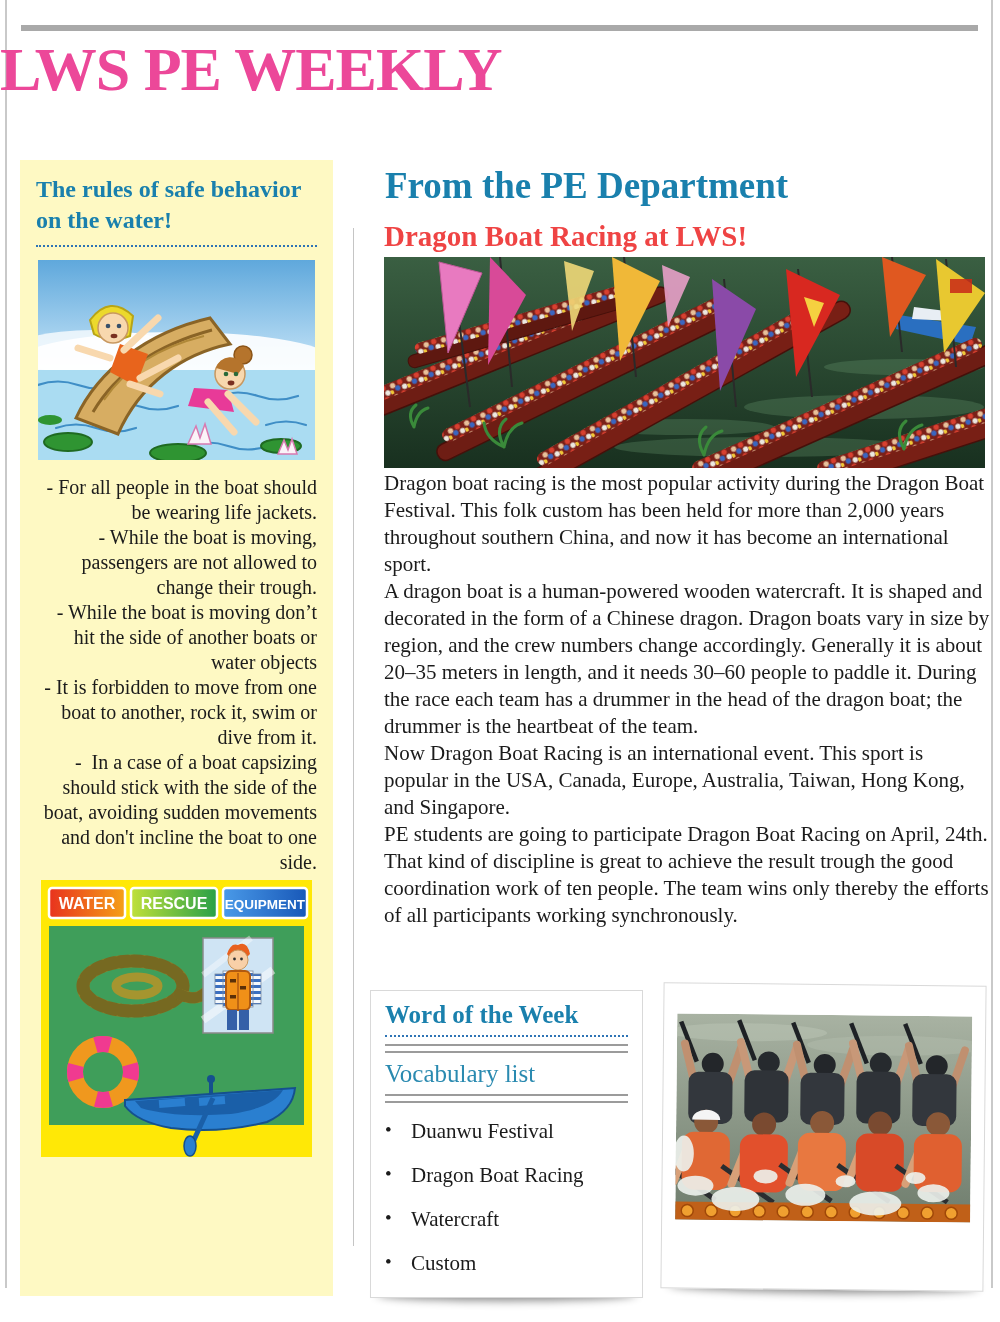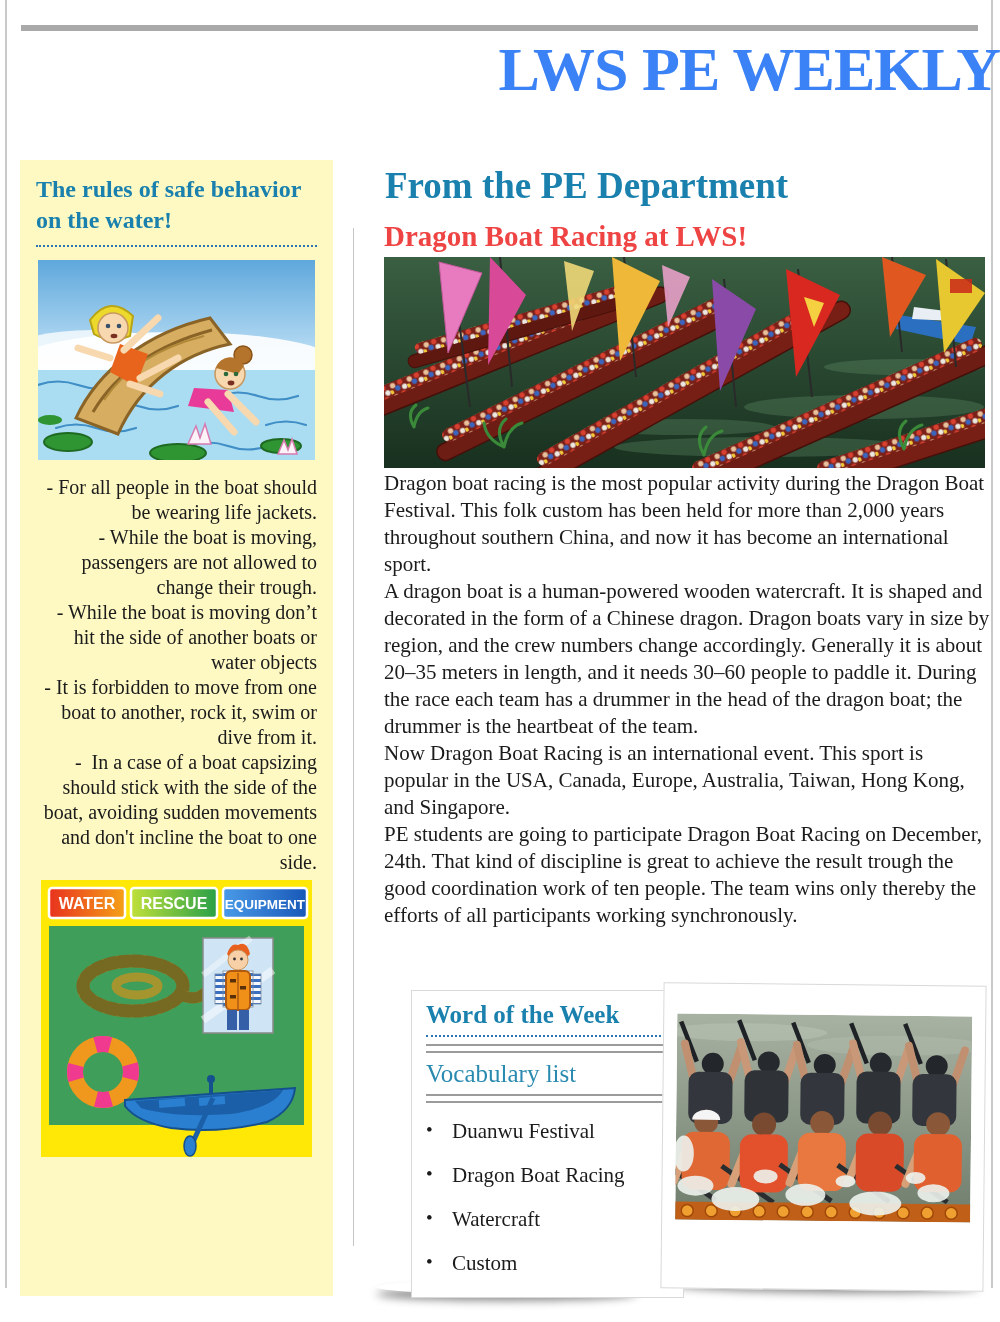--- a/index.html
+++ b/index.html
@@ -5,22 +5,22 @@
   html,body{margin:0;padding:0;background:#ffffff;}
   #canvas{position:relative;width:1000px;height:1322px;background:#ffffff;overflow:hidden;
           font-family:"Liberation Serif",serif;color:#1b1b1b;}
   .abs{position:absolute;}
 
   
   .page-edge{width:2px;background:#c9c9c9;top:0;height:1288px;}
   #edge-left{left:5px;}
   #edge-right{left:991px;}
   #top-rule{left:21px;top:25px;width:957px;height:6px;background:#a9a9a9;}
-  #newsletter-title{left:0;top:34px;width:1000px;text-align:right;font-size:62px;font-weight:bold;
-                    color:#3b82f6;letter-spacing:-1px;}
+  #newsletter-title{left:0;top:34px;width:1000px;text-align:left;font-size:62px;font-weight:bold;
+                    color:#ec4899;letter-spacing:-1px;}
 
   
   #sidebar{left:20px;top:160px;width:313px;height:1136px;background:#fef9c3;box-sizing:border-box;
            padding:14px 16px;}
   #sidebar-heading{font-size:24px;line-height:31px;font-weight:bold;color:#1a80ad;
                    padding-bottom:9px;border-bottom:2px dotted #2e74b5;}
   #capsize-figure{display:block;margin:13px auto 0;}
   #rules{margin-top:15px;font-size:20px;line-height:25px;text-align:right;}
   .rule{margin:0;white-space:pre-wrap;}
   .rule.gap{}
@@ -29,21 +29,21 @@
   
   #col-divider{left:353px;top:228px;width:1px;height:1018px;background:#c5c5c5;}
   #main-heading{left:385px;top:164px;width:610px;font-size:37px;font-weight:bold;color:#1a80ad;}
   #main-subheading{left:384px;top:220px;width:610px;font-size:29px;font-weight:bold;color:#ef4444;}
   #main-photo{left:384px;top:257px;}
   #main-body{left:384px;top:470px;width:606px;font-size:21px;line-height:27px;}
   .para{margin:0;}
 
   
   .card{background:#ffffff;border:1px solid #d9d9d9;box-sizing:border-box;z-index:2;}
-  #word-card{left:370px;top:990px;width:273px;height:308px;padding:10px 14px;margin-left:41px;}
+  #word-card{left:370px;top:990px;width:273px;height:308px;padding:10px 14px;}
   #wow-heading{font-size:25px;font-weight:bold;color:#1a80ad;padding-bottom:6px;
                border-bottom:2px dotted #2e74b5;}
   .hr2{height:5px;border-top:2px solid #9b9b9b;border-bottom:2px solid #9b9b9b;margin-top:7px;}
   #vocab-subheading{font-size:25px;color:#2a8ab0;padding:7px 0 6px 0;}
   #vocab-list{margin-top:16px;}
   .vocab-item{display:flex;align-items:flex-start;height:44px;font-size:21px;}
   .vocab-item .dot{width:26px;font-size:19px;}
 
   
   #polaroid{left:662px;top:984px;width:323px;height:306px;transform:rotate(0.6deg);}
@@ -298,21 +298,21 @@
       <rect x="566" y="22" width="22" height="14" fill="#c82818" opacity="0.85"></rect>
       <polygon points="278,8 306,20 284,70" fill="#e8a0c8" opacity="0.9"></polygon>
       <polygon points="180,4 210,14 188,74" fill="#f0d878" opacity="0.9"></polygon>
     </g>
   </svg>
 
   <div class="abs" id="main-body">
     <p class="para">Dragon boat racing is the most popular activity during the Dragon Boat Festival. This folk custom has been held for more than 2,000 years throughout southern China, and now it has become an international sport.</p>
     <p class="para">A dragon boat is a human-powered wooden watercraft. It is shaped and decorated in the form of a Chinese dragon. Dragon boats vary in size by region, and the crew numbers change accordingly. Generally it is about 20–35 meters in length, and it needs 30–60 people to paddle it. During the race each team has a drummer in the head of the dragon boat; the drummer is the heartbeat of the team.</p>
     <p class="para">Now Dragon Boat Racing is an international event. This sport is popular in the USA, Canada, Europe, Australia, Taiwan, Hong Kong, and Singapore.</p>
-    <p class="para">PE students are going to participate Dragon Boat Racing on December, 24th. That kind of discipline is great to achieve the result trough the good coordination work of ten people. The team wins only thereby the efforts of all participants working synchronously.</p>
+    <p class="para">PE students are going to participate Dragon Boat Racing on April, 24th. That kind of discipline is great to achieve the result trough the good coordination work of ten people. The team wins only thereby the efforts of all participants working synchronously.</p>
   </div>
 
   <div class="abs curl-shadow" id="wow-shadow"></div>
   <div class="abs card" id="word-card">
     <div id="wow-heading">Word of the Week</div>
     <div class="hr2"></div>
     <div id="vocab-subheading">Vocabulary list</div>
     <div class="hr2" style="margin-top:0;"></div>
     <div id="vocab-list">
       <div class="vocab-item">

